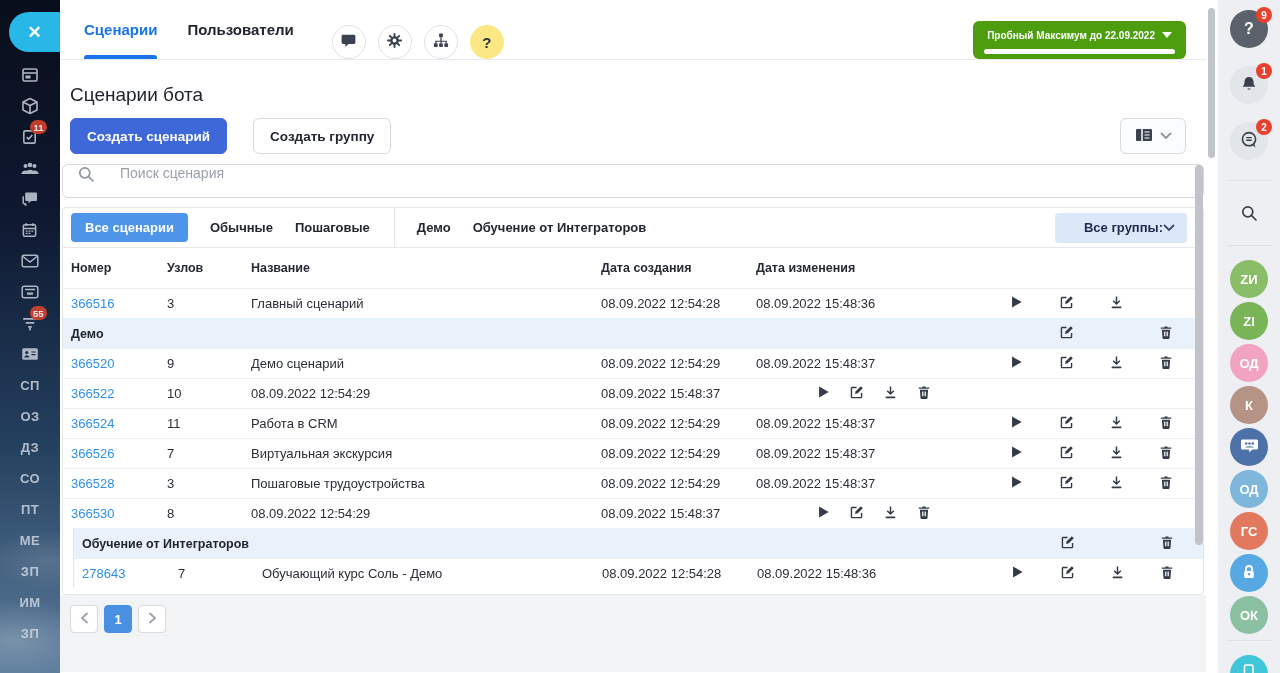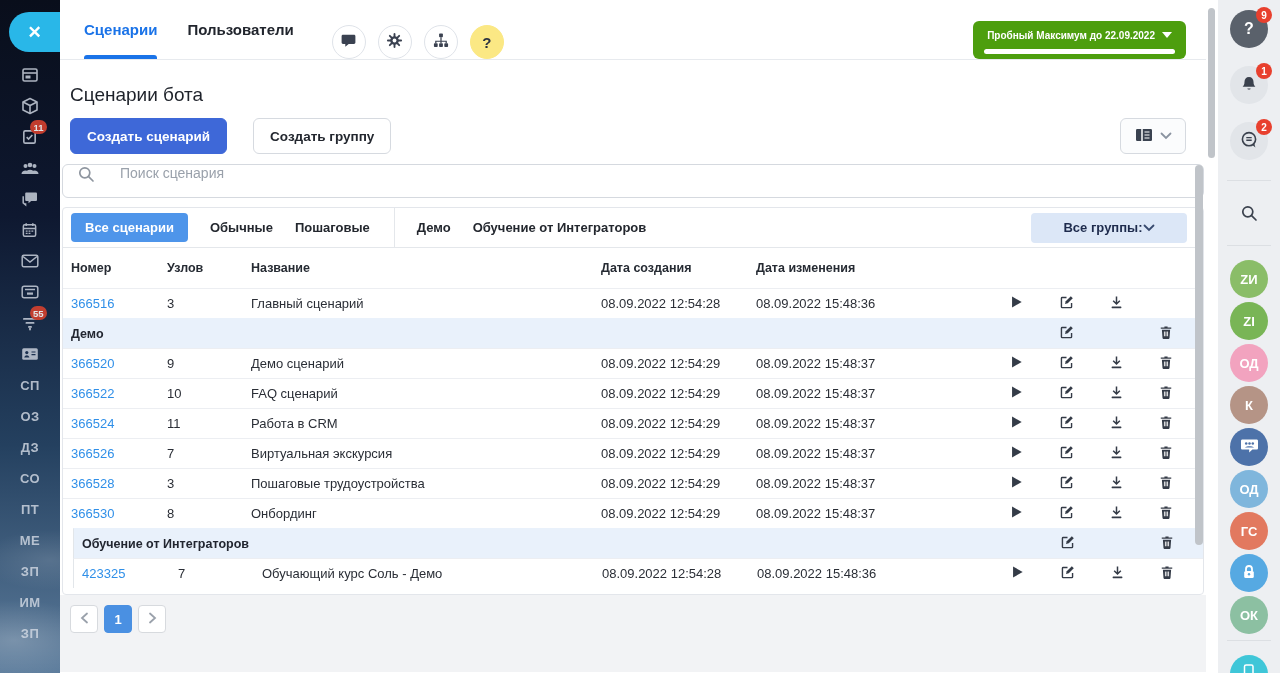--- a/index.html
+++ b/index.html
@@ -54,22 +54,22 @@
     display:flex; align-items:flex-start; padding:0 10px 0 14px; gap:25px; color:#8e959f; }
   .search input { flex:1; border:none; outline:none; font-size:14px; font-family:inherit; color:#23272f; }
   .search input::placeholder { color:#9aa1ab; }
 
   .panel { margin:9px 2px 0 2px; border:1px solid #e3e6eb; border-radius:4px; background:#fff; padding-bottom:6px; }
   .frow { height:40px; display:flex; align-items:center; padding:0 16px 0 8px; border-bottom:1px solid #e4e7eb; }
   .ftab { background:none; border:none; cursor:pointer; font-family:inherit; font-size:13px; font-weight:700; color:#23272e; margin-left:22px; }
   .ftab.pill { margin-left:0; background:#4e95ea; color:#fff; padding:7px 14px; border-radius:4px; }
   .fdiv { width:1px; height:40px; background:#e4e7eb; margin:0 10px 0 24px; }
   .gtabs .ftab:first-child { margin-left:12px; }
-  .gsel { margin-left:auto; width:156px; height:30px; background:#dce7f7; border:none; border-radius:4px; cursor:pointer;
-    display:flex; align-items:center; justify-content:center; padding:0 12px; font-family:inherit; }
+  .gsel { margin-left:auto; width:132px; height:30px; background:#dce7f7; border:none; border-radius:4px; cursor:pointer;
+    display:flex; align-items:center; justify-content:flex-end; padding:0 12px; font-family:inherit; }
   .gsel span:first-child { font-size:13px; font-weight:700; color:#1e2b4d; }
   .gsel .chev { color:#37496e; display:flex; }
 
   .thead, .trow { display:grid; grid-template-columns:96px 84px 350px 155px 185px 1fr; align-items:center; padding-left:8px; }
   .thead { height:40px; font-size:12.5px; font-weight:700; color:#262b33; }
   .trow { height:30px; font-size:13px; color:#2a2e36; border-top:1px solid #eceef2; }
   .trow.group { background:#e9f1fb; border-top-color:#e9f1fb; font-weight:700; font-size:12.5px; color:#222630; }
   .trow.indent { margin-left:10px; border-left:1px solid #e2e6ea; grid-template-columns:96px 84px 340px 155px 185px 1fr; }
   .numlink { color:#2f8fe8; text-decoration:none; cursor:pointer; }
   .acts { display:flex; padding-left:50px; }
@@ -430,21 +430,20 @@
                         <path d="M6.2 1.5h3.6v1.2H14v1.5H2V2.7h4.2zM3.3 5.4h9.4l-.7 9.5c0 .5-.4.9-.9.9H4.9c-.5 0-.9-.4-.9-.9z"></path>
                         <path d="M6.2 7.4v5.4M8 7.4v5.4M9.8 7.4v5.4" stroke="#fff" stroke-width="1"></path>
                       </svg></span>
                   </button>
                 </span>
               </div>
             </div>
             <div class="trow">
               <div class="cell"><a class="numlink" href="#">366522</a></div>
               <div class="cell">10</div>
-              <div class="cell">FAQ сценарий</div>
               <div class="cell">08.09.2022 12:54:29</div>
               <div class="cell">08.09.2022 15:48:37</div>
               <div class="acts">
                 <span class="aslot">
                   <button class="abtn">
                     <span><svg width="14" height="14" viewBox="0 0 16 16" fill="currentColor">
                         <path d="M3.5 1.8l11 6.2-11 6.2z"></path>
                       </svg></span>
                   </button>
                 </span>
@@ -590,21 +589,20 @@
                         <path d="M6.2 1.5h3.6v1.2H14v1.5H2V2.7h4.2zM3.3 5.4h9.4l-.7 9.5c0 .5-.4.9-.9.9H4.9c-.5 0-.9-.4-.9-.9z"></path>
                         <path d="M6.2 7.4v5.4M8 7.4v5.4M9.8 7.4v5.4" stroke="#fff" stroke-width="1"></path>
                       </svg></span>
                   </button>
                 </span>
               </div>
             </div>
             <div class="trow">
               <div class="cell"><a class="numlink" href="#">366530</a></div>
               <div class="cell">8</div>
-              <div class="cell">Онбординг</div>
               <div class="cell">08.09.2022 12:54:29</div>
               <div class="cell">08.09.2022 15:48:37</div>
               <div class="acts">
                 <span class="aslot">
                   <button class="abtn">
                     <span><svg width="14" height="14" viewBox="0 0 16 16" fill="currentColor">
                         <path d="M3.5 1.8l11 6.2-11 6.2z"></path>
                       </svg></span>
                   </button>
                 </span>
@@ -651,21 +649,21 @@
                   <button class="abtn">
                     <span><svg width="14" height="15" viewBox="0 0 16 17" fill="currentColor">
                         <path d="M6.2 1.5h3.6v1.2H14v1.5H2V2.7h4.2zM3.3 5.4h9.4l-.7 9.5c0 .5-.4.9-.9.9H4.9c-.5 0-.9-.4-.9-.9z"></path>
                         <path d="M6.2 7.4v5.4M8 7.4v5.4M9.8 7.4v5.4" stroke="#fff" stroke-width="1"></path>
                       </svg></span>
                   </button>
                 </span>
               </div>
             </div>
             <div class="trow indent">
-              <div class="cell"><a class="numlink" href="#">423325</a></div>
+              <div class="cell"><a class="numlink" href="#">278643</a></div>
               <div class="cell">7</div>
               <div class="cell">Обучающий курс Соль - Демо</div>
               <div class="cell">08.09.2022 12:54:28</div>
               <div class="cell">08.09.2022 15:48:36</div>
               <div class="acts">
                 <span class="aslot">
                   <button class="abtn">
                     <span><svg width="14" height="14" viewBox="0 0 16 16" fill="currentColor">
                         <path d="M3.5 1.8l11 6.2-11 6.2z"></path>
                       </svg></span>

